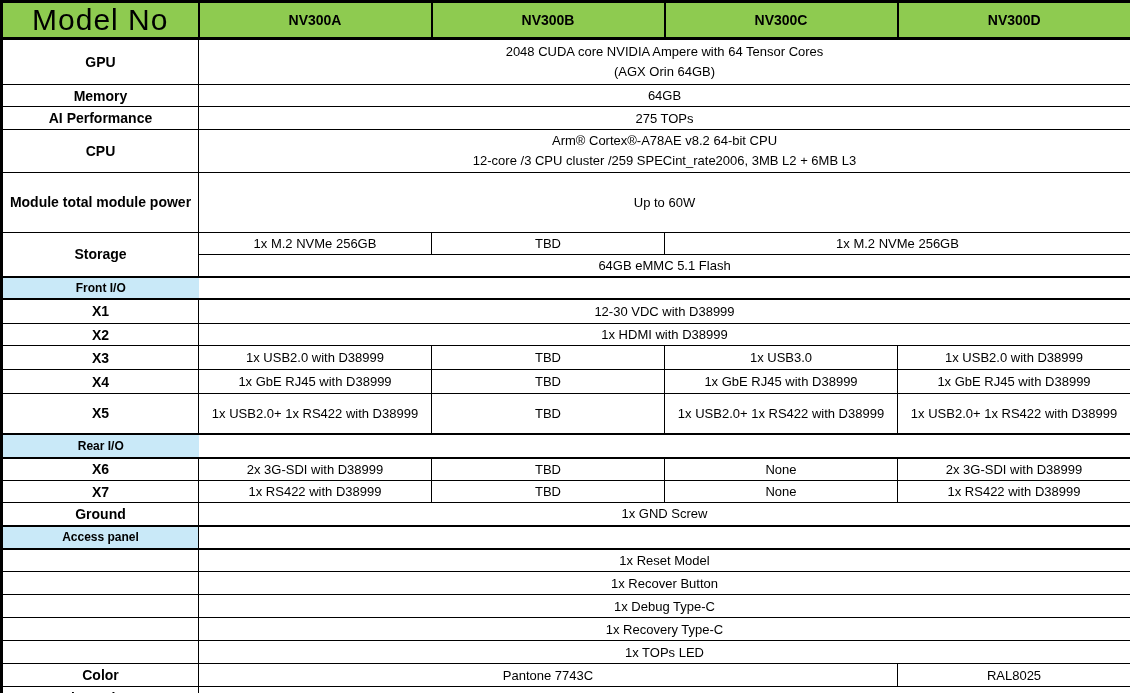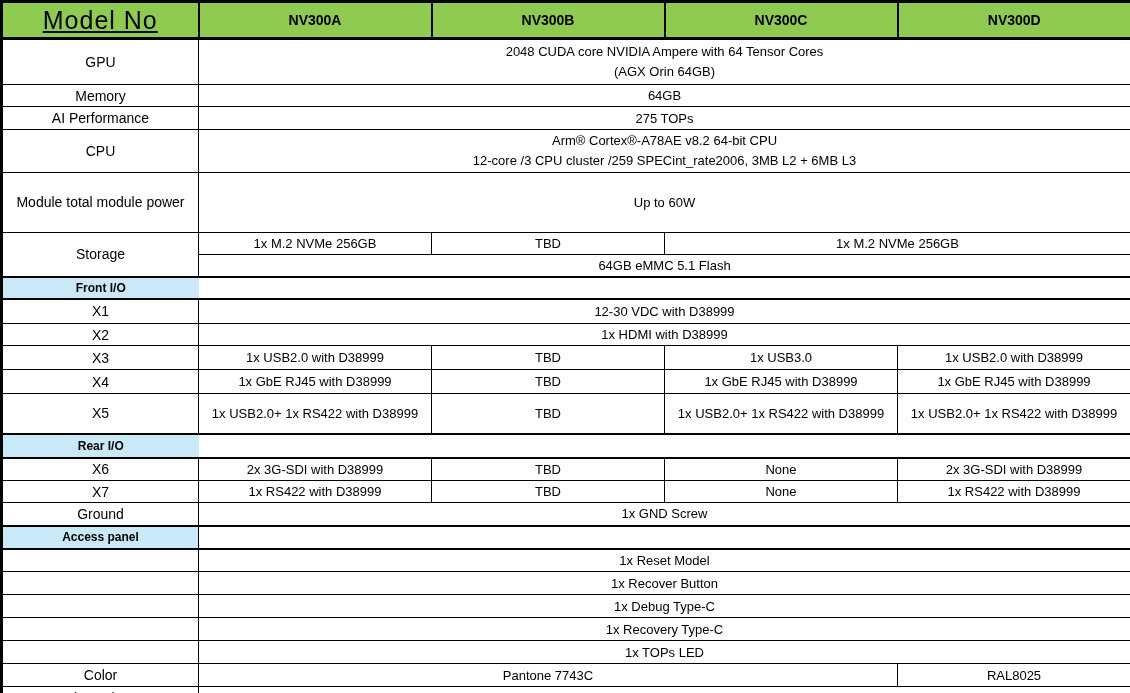--- a/index.html
+++ b/index.html
@@ -22,23 +22,23 @@
     padding:0 2px; overflow:hidden;
     font-size:13px; font-weight:normal;
   }
   
   tr.hdr th {
     background:var(--green);
     border:2px solid #000;
     border-bottom:3px solid #000;
     font-weight:bold; font-size:14px;
   }
-  tr.hdr th.model-no { font-weight:normal; font-size:25px; letter-spacing:1px;text-decoration:underline; }
-
-  td.label { font-weight:normal; font-size:14px; }
+  tr.hdr th.model-no { font-weight:normal; font-size:30px; letter-spacing:1px; }
+
+  td.label { font-weight:bold; font-size:14px; }
   tr.section td { background:var(--blue); font-weight:bold; font-size:12px; }
   tr.section td.sec-data { background:#fff; font-weight:normal; }
   tr.section td { border-top:2px solid #000; border-bottom:2px solid #000; }
   tr.section.no-divider td.label { border-right:none; }
   tr.section.no-divider td.sec-data { border-left:none; }
 
   .two-line div { line-height:20px; }
   td.tight { line-height:19px; }
 </style>
 </head>

